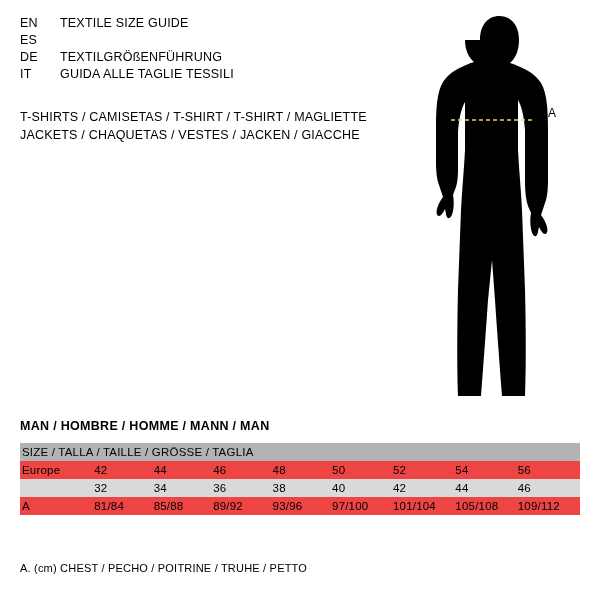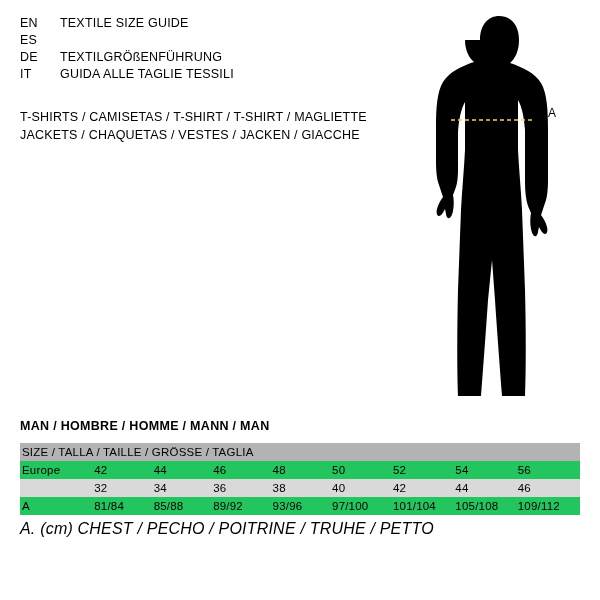--- a/index.html
+++ b/index.html
@@ -106,40 +106,39 @@
     letter-spacing: 0.2px;
   }
   .row-head {
     background: #b3b3b3;
     margin-left: 48px;
   }
   .row-alt {
     background: #d9d9d9;
   }
   .row-plain {
-    background: #22c55e;
+    background: #ef4444;
   }
   .col-label {
     width: 82px;
     padding-left: 2px !important;
   }
   .col-v {
     width: 68px;
   }
   .hdr-cell {
     padding-left: 2px !important;
   }
 
   .footnote {
     position: absolute;
     left: 20px;
-    top: 520px;
-    font-size: 16px;
-    letter-spacing: 0.2px;
-    font-style: italic;
+    top: 562px;
+    font-size: 11px;
+    letter-spacing: 0.2px;
   }
 </style>
 </head>
 <body>
 
 <div class="page">
 
   <div class="lang-block">
     <div class="lang-row">
       <span class="lang-code">EN</span>

